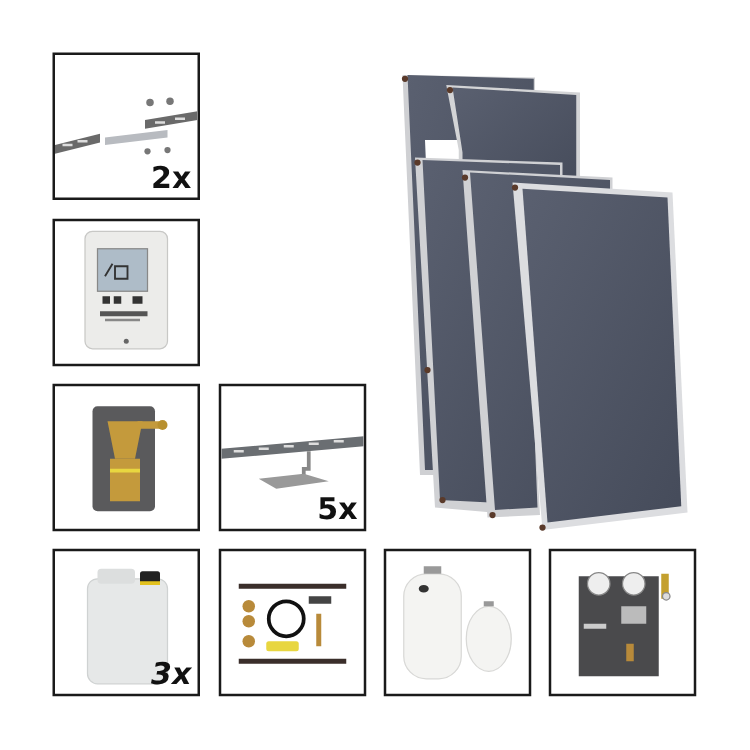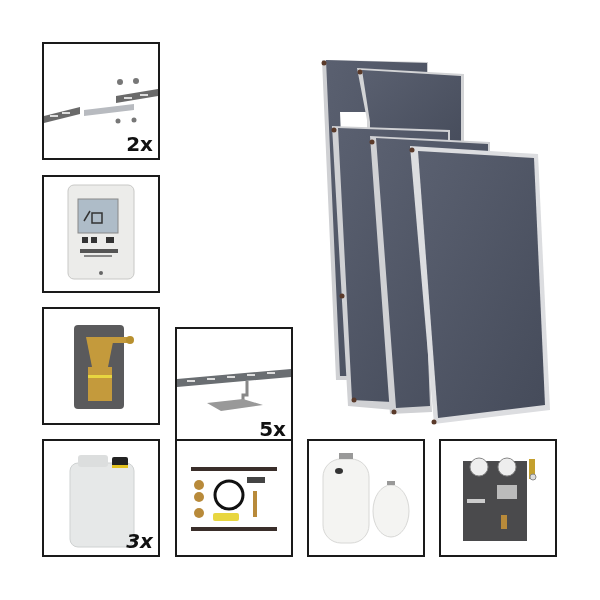--- a/index.html
+++ b/index.html
@@ -6,21 +6,21 @@
     body {
       width: 600px; height: 600px; background: #ffffff; position: relative; overflow: hidden;
       font-family: "Liberation Sans", sans-serif;
     }
     .box {
       position: absolute; box-sizing: border-box; width: 118px; height: 118px;
       border: 2px solid #1a1a1a; background: #ffffff; overflow: hidden;
     }
     .qty {
       position: absolute; right: 5px; bottom: 4px;
-      font-family: "DejaVu Sans", sans-serif; font-weight: bold; font-size: 20px;
+      font-family: "DejaVu Sans", sans-serif; font-weight: bold; font-size: 24px;
       color: #111; line-height: 1;
     }
     svg { position: absolute; left: 0; top: 0; }
     .panels { position: absolute; left: 310px; top: 50px; width: 260px; height: 390px; }
   </style>
 </head>
 <body>
 
 <div class="panels">
   <svg width="260" height="390" viewBox="0 0 260 390">
@@ -111,21 +111,21 @@
   <svg width="114" height="114">
     <rect x="30" y="16" width="50" height="84" rx="4" fill="#5a5a5c"></rect>
     <polygon points="42,28 70,28 64,58 48,58" fill="#c49a3c"></polygon>
     <rect x="44" y="58" width="24" height="34" fill="#c49a3c"></rect>
     <rect x="44" y="66" width="24" height="3" fill="#e8d640"></rect>
     <rect x="66" y="28" width="18" height="6" fill="#c49a3c"></rect>
     <circle cx="86" cy="31" r="4" fill="#b8902e"></circle>
   </svg>
 </div>
 
-<div class="box" style="left:175px; top:307px;margin-top:20px;">
+<div class="box" style="left:175px; top:307px;">
   <svg width="114" height="114">
     <polygon points="0,50 114,40 114,48 0,58" fill="#6a6e72"></polygon>
     <g fill="#ddd">
         <rect x="10" y="51" width="8" height="2"></rect>
         <rect x="30" y="49" width="8" height="2"></rect>
         <rect x="50" y="47" width="8" height="2"></rect>
         <rect x="70" y="45" width="8" height="2"></rect>
         <rect x="90" y="43" width="8" height="2"></rect>
       </g>
     <path d="M70 52 v14 h-4 v10" stroke="#888" stroke-width="3" fill="none"></path>

